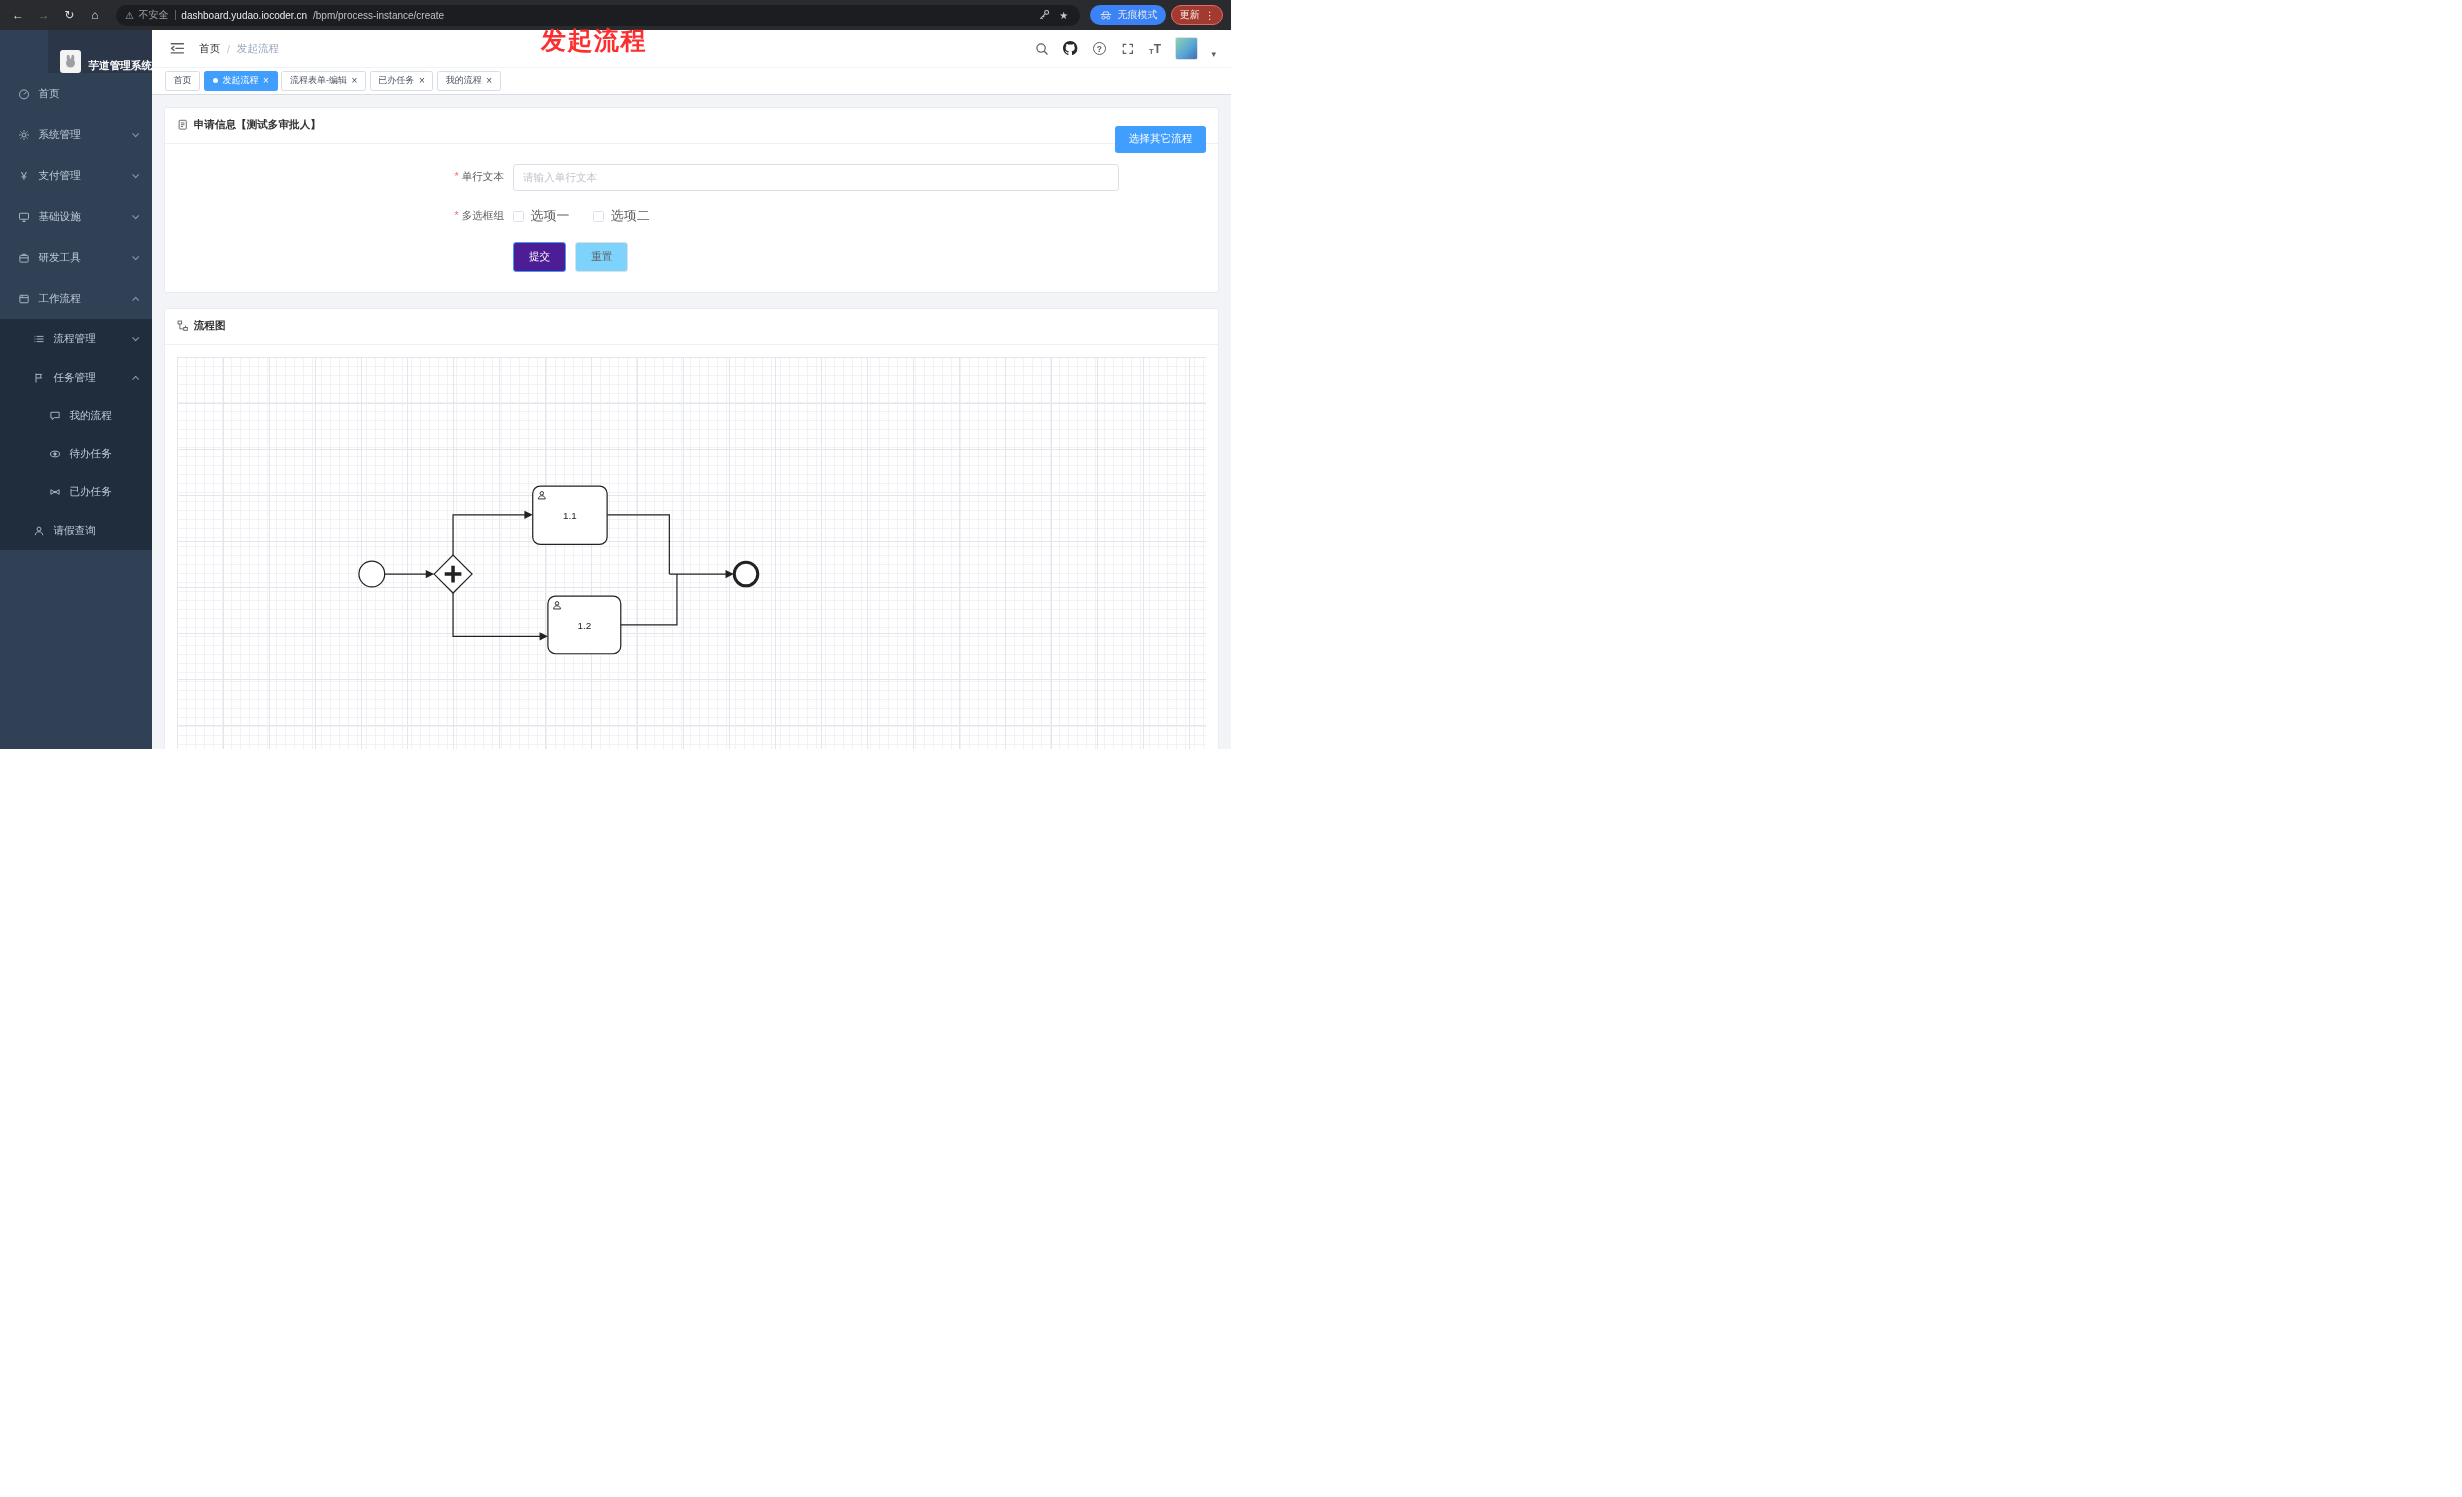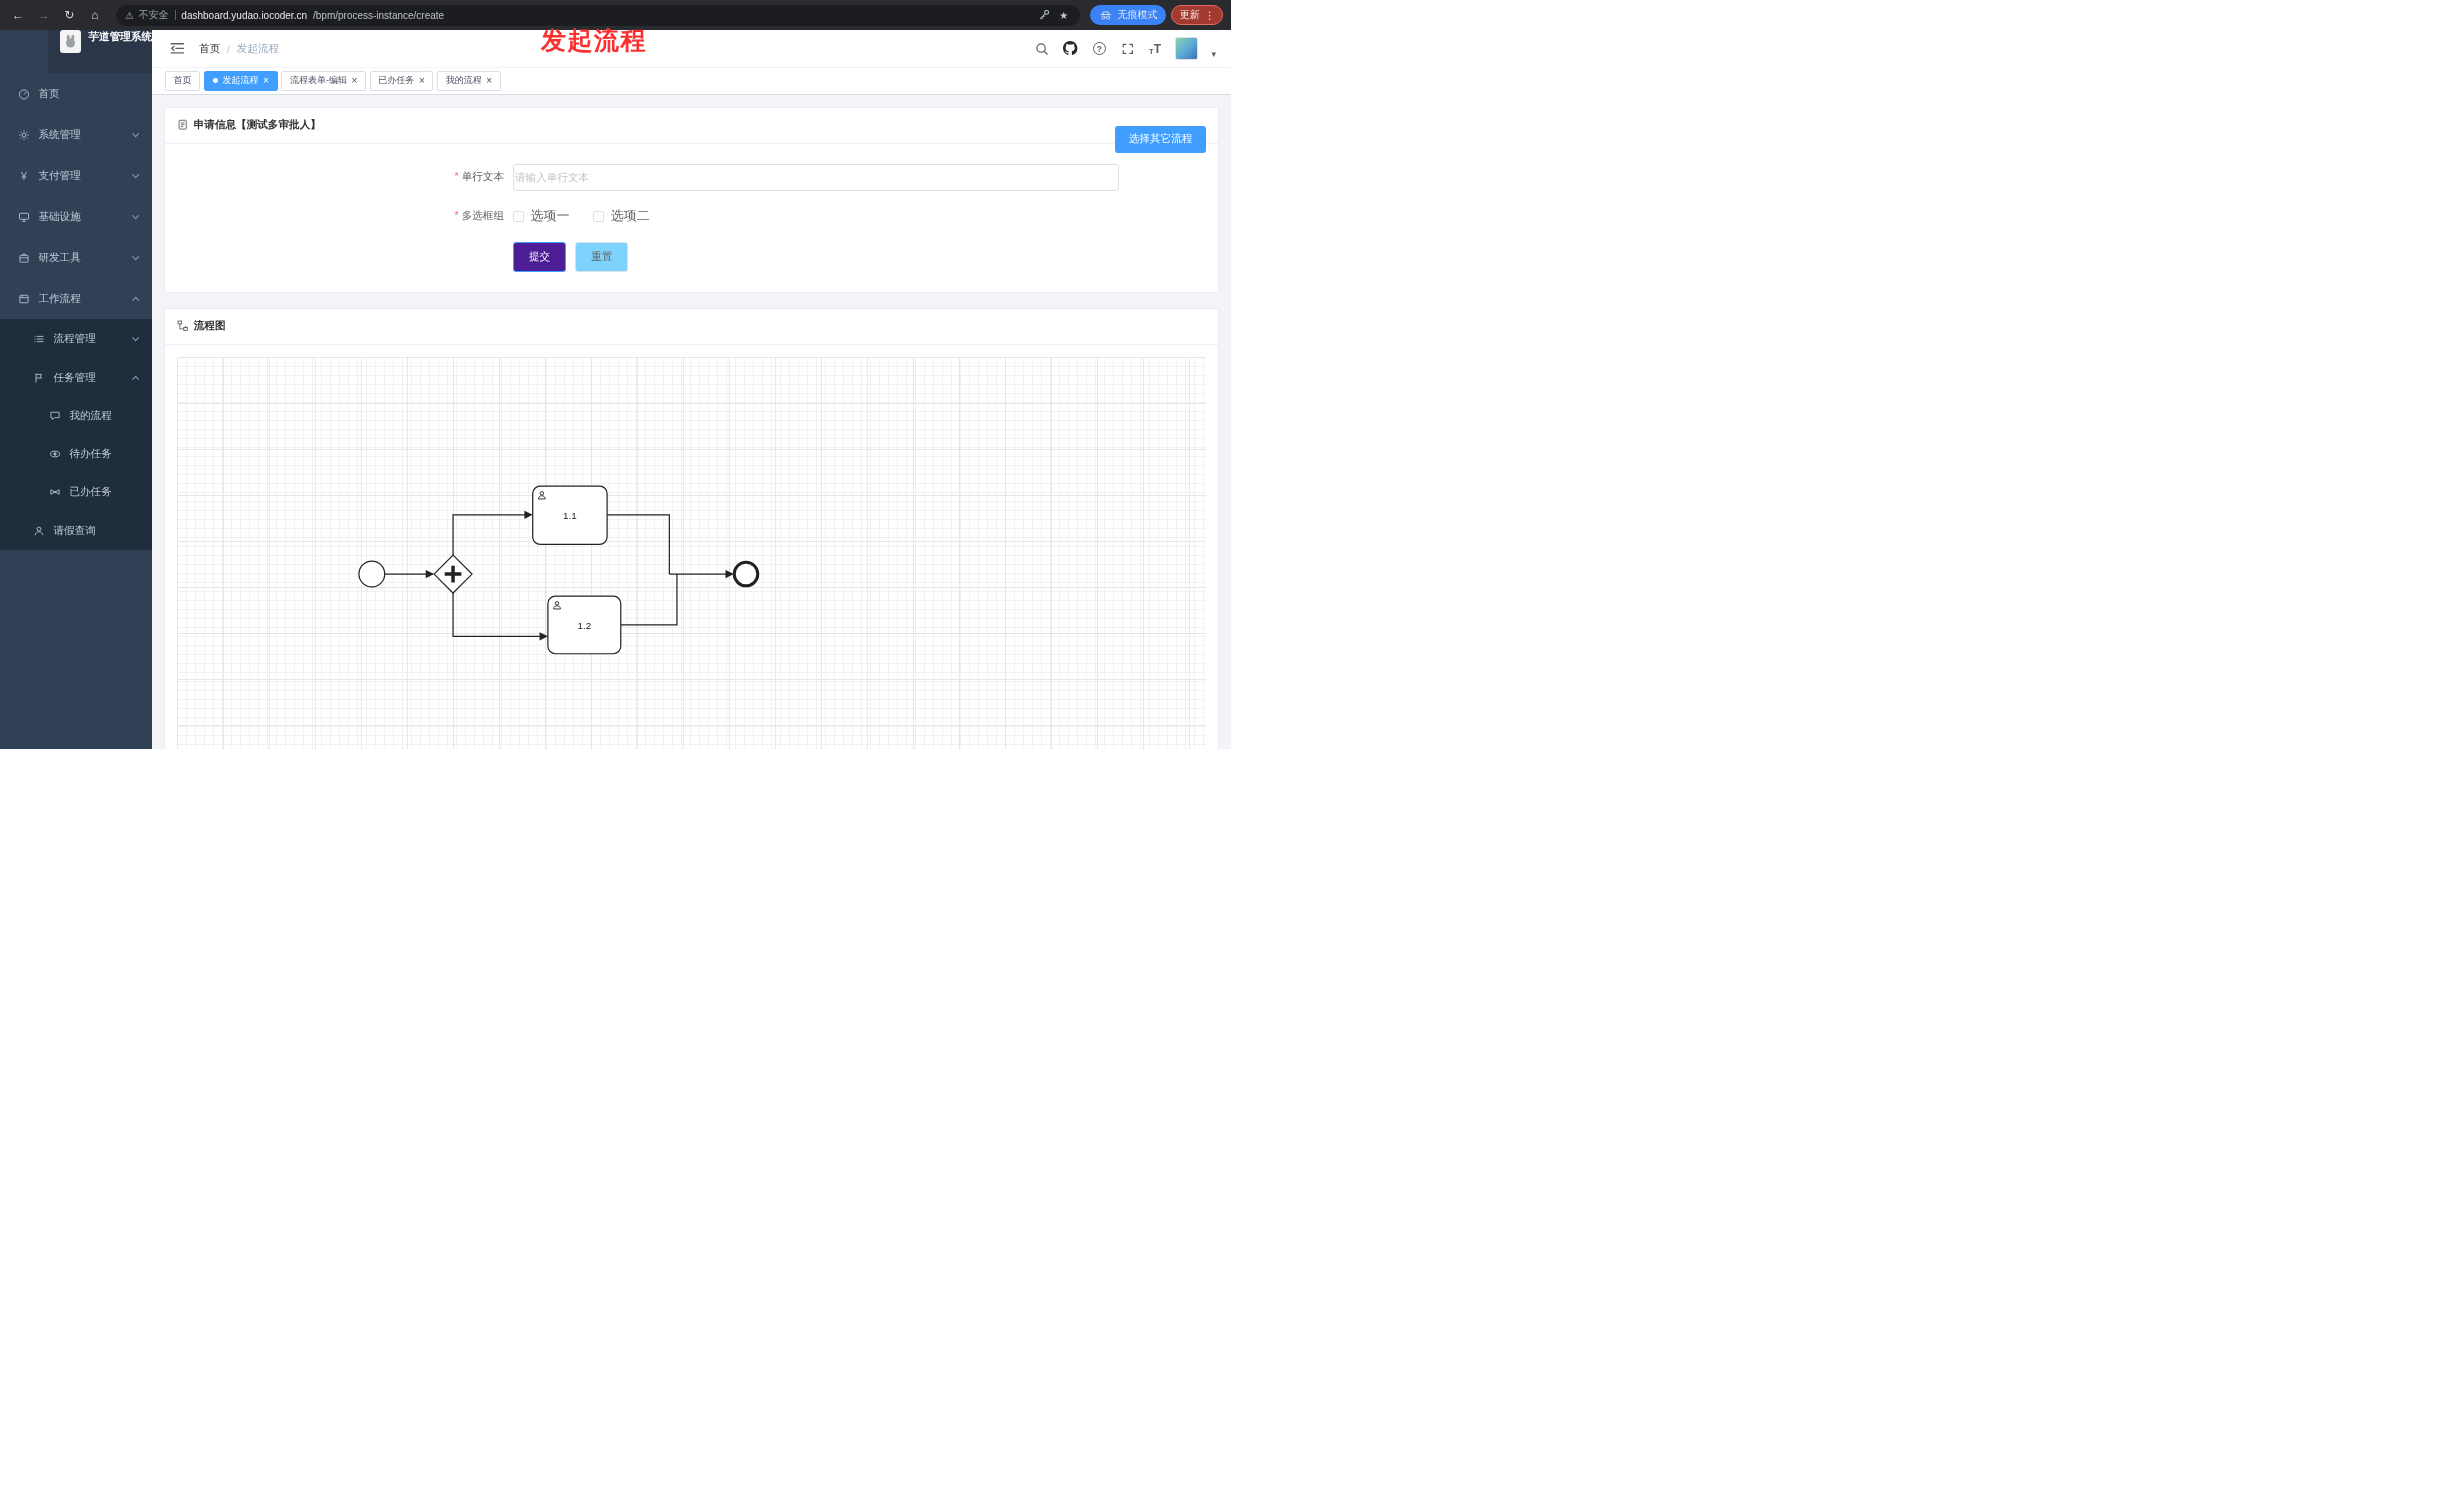--- a/index.html
+++ b/index.html
@@ -39,21 +39,21 @@
     border-radius:10px; display:flex; align-items:center; gap:4.6px; padding:0 7.6px;
     font-size:10px; cursor:pointer; flex:0 0 auto;
   }
   .update-pill .dots { font-size:10.6px; }
 
   
   .app { display:flex; height:719px; }
 
   
   .sidebar { width:152px; background:#304156; color:#bfcbd9; flex:0 0 auto; overflow:hidden; }
-  .logo-row { height:43px; background:#2b3649; display:flex; align-items:flex-start; gap:7.6px; padding-left:12px;margin-left:48px; }
+  .logo-row { height:43px; background:#2b3649; display:flex; align-items:flex-end; gap:7.6px; padding-left:12px;margin-left:48px; }
   .logo-img { width:23px; height:23px; background:#f4f4f5; border-radius:3px; display:flex; align-items:center; justify-content:center; }
   .logo-title { color:#fff; font-weight:bold; font-size:10.6px; white-space:nowrap; }
   .s-item { position:relative; display:flex; align-items:center; height:41px; padding-left:18px; gap:8.4px; cursor:pointer; font-size:10.6px; }
   .s-sub { background:#1f2d3d; }
   .s-sub .s-item { height:39px; padding-left:33px; }
   .s-sub .s-item.lvl3 { height:38px; padding-left:49px; }
   .s-icon { width:12px; height:12px; color:#aab7c6; display:flex; align-items:center; justify-content:center; flex:0 0 auto; font-size:10.6px; }
   .chev { width:5.3px; height:5.3px; border-right:1.1px solid #8d9bae; border-bottom:1.1px solid #8d9bae; position:absolute; right:13.7px; top:50%; }
   .chev.down { transform:translateY(-70%) rotate(45deg); }
   .chev.up { transform:translateY(-30%) rotate(-135deg); }
@@ -89,21 +89,21 @@
   .card-header { position:relative; min-height:36px; display:flex; align-items:center; gap:5.3px; padding:0 12px; border-bottom:0.8px solid #eef0f4; font-size:10.6px; color:#303133; font-weight:bold; }
   .card-header .h-icon { color:#606266; width:11.4px; height:11.4px; font-weight:normal; }
   .select-other-btn { position:absolute; right:12px; top:18px; background:#409eff; color:#fff; border:none; border-radius:3px;
                       padding:6.8px 13.7px; font-size:10.6px; cursor:pointer; font-family:inherit; }
 
   .form-body { padding:20px 0; }
   .form-row { display:flex; align-items:center; margin-bottom:16.7px; }
   .form-label { width:339px; text-align:right; font-size:10.6px; color:#606266; flex:0 0 auto; }
   .req { color:#f56c6c; margin-right:3px; }
   .form-control { flex:1; margin-left:9px; margin-right:99px; display:flex; align-items:center; }
-  .text-input { width:100%; height:27px; border:0.8px solid #dcdfe6; border-radius:3px; padding:0 1px; font-size:10.6px; color:#606266; font-family:inherit; outline:none; background:#fff; }
+  .text-input { width:100%; height:27px; border:0.8px solid #dcdfe6; border-radius:3px; padding:0 9px; font-size:10.6px; color:#606266; font-family:inherit; outline:none; background:#fff; }
   .text-input::placeholder { color:#c0c4cc; }
   .cb-item { display:flex; align-items:center; gap:6.8px; margin-right:24px; cursor:pointer; }
   .cb-box { width:10.6px; height:10.6px; border:0.8px solid #dcdfe6; border-radius:1.5px; background:#fff; flex:0 0 auto; }
   .cb-label { font-size:13px; color:#606266; }
   .btn-row { margin-left:348px; display:flex; gap:9px; }
   .btn { border-radius:3px; padding:6.8px 15px; font-size:10.6px; cursor:pointer; font-family:inherit; }
   .btn-primary { background:#4c1d95; border:0.8px solid #409eff; color:#fff; }
   .btn-plain { background:#7dd3fc; border:0.8px solid #dcdfe6; color:#606266; }
 
   .diagram-card { margin-top:15px; }

